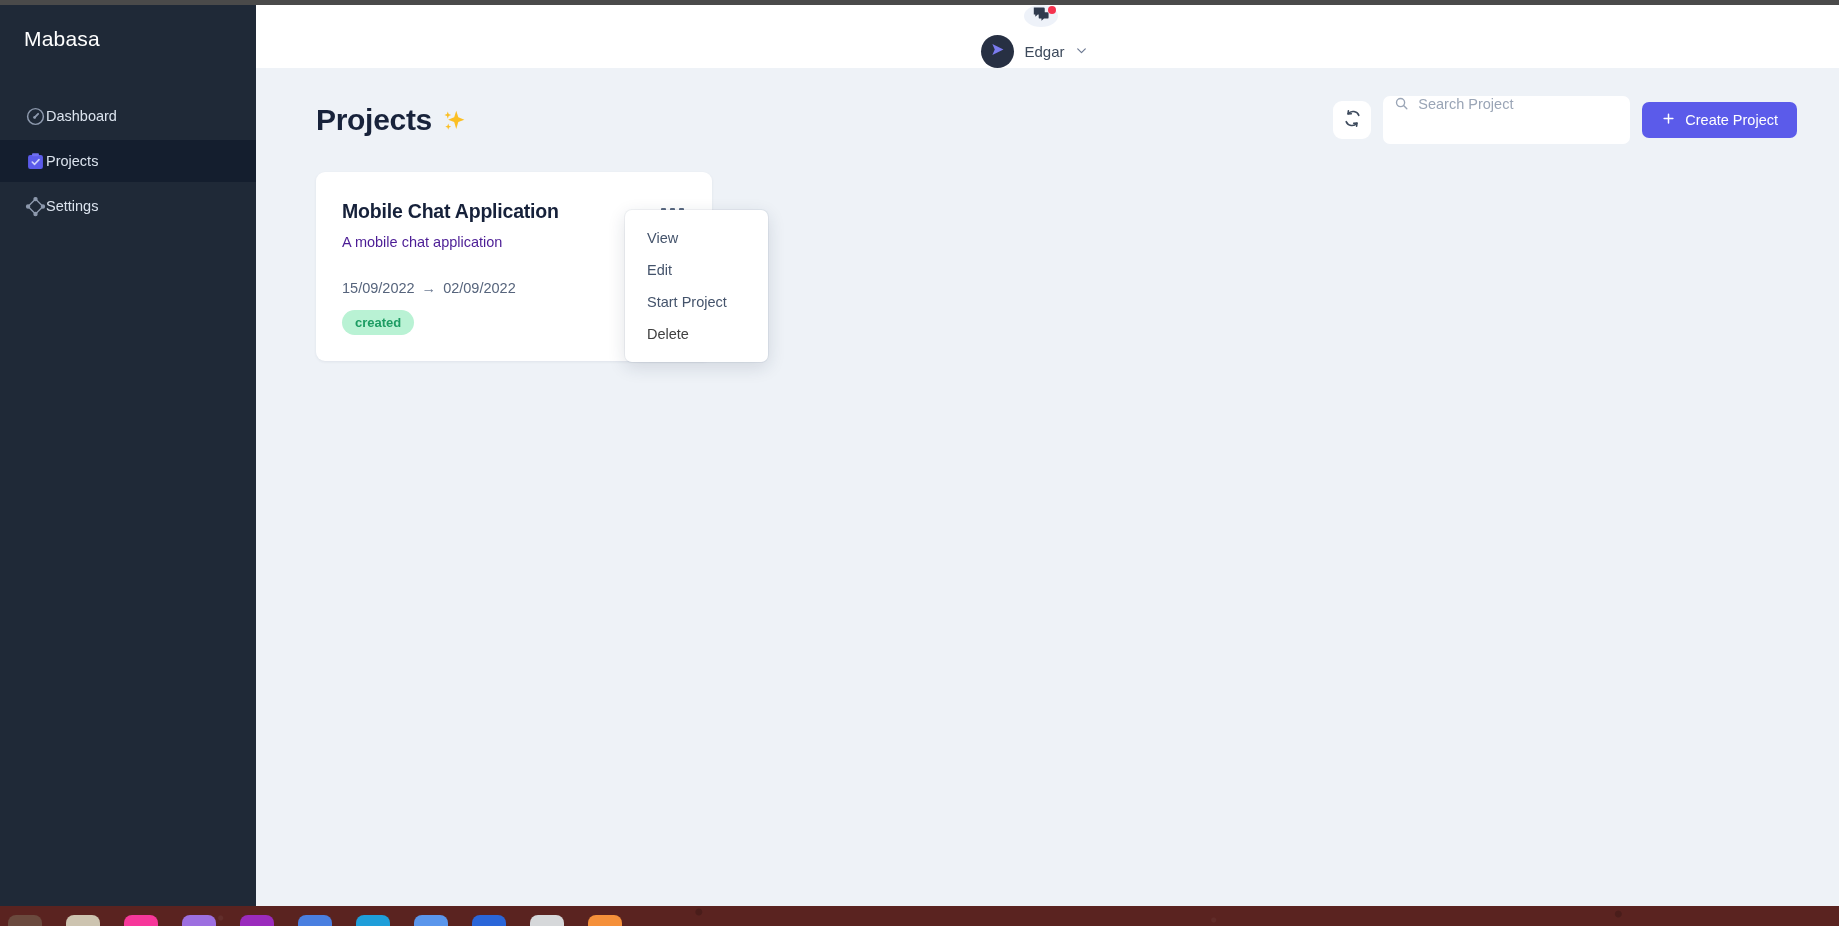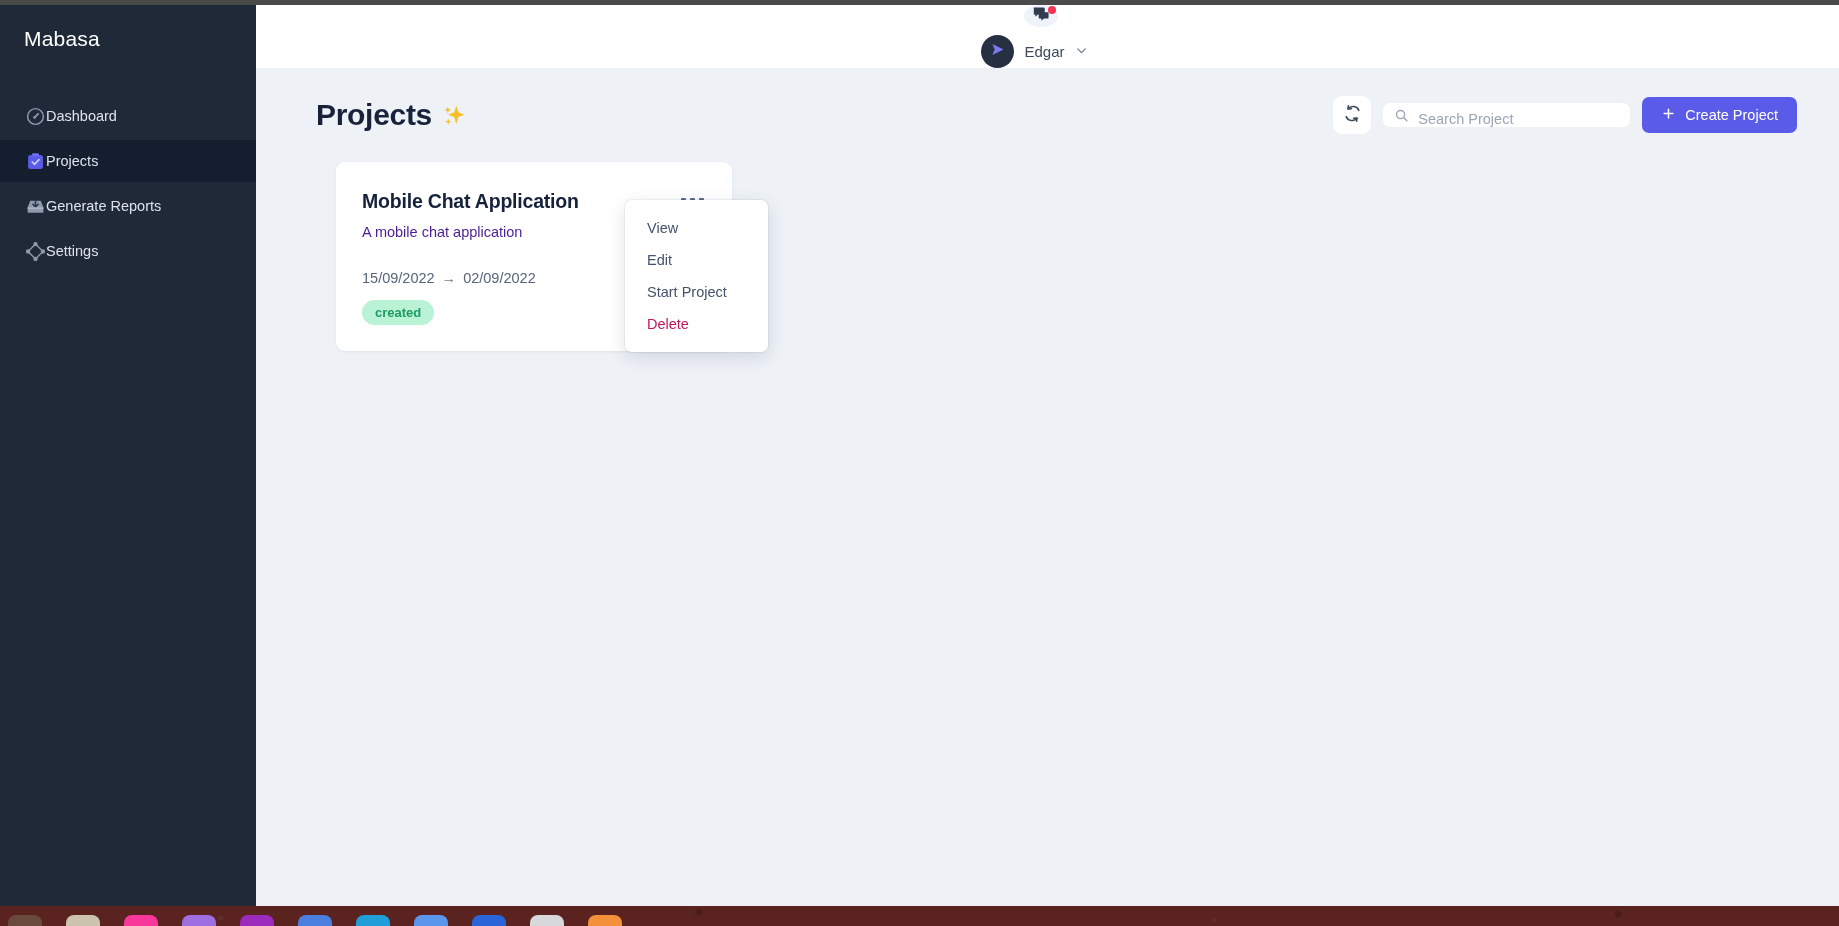--- a/index.html
+++ b/index.html
@@ -146,24 +146,24 @@
   }
   #page-toolbar { display: flex; align-items: center; gap: 12px; }
   #refresh-btn {
     width: 38px; height: 38px;
     background: #ffffff;
     border-radius: 9px;
     display: flex; align-items: center; justify-content: center;
     cursor: pointer;
   }
   #search-wrap {
-    width: 247px; height: 24px;
+    width: 247px; height: 48px;
     background: #ffffff;
     border-radius: 7px;
-    display: flex; align-items: flex-end;
+    display: flex; align-items: flex-start;
     padding: 0 11px;
     gap: 9px;
   }
   #search-input {
     border: 0; outline: 0;
     font-size: 14.5px;
     color: #4a5568;
     background: transparent;
     width: 100%;
     font-family: "Liberation Sans", sans-serif;
@@ -184,21 +184,20 @@
 
   
   #card-grid { padding: 28px 0 0 60px; position: relative; }
   .project-card {
     width: 396px;
     background: #ffffff;
     border-radius: 9px;
     padding: 28px 26px 26px 26px;
     box-shadow: 0 1px 3px rgba(30,45,70,.07);
     position: relative;
-    margin-left: 20px;
   }
   .card-top {
     display: flex; align-items: flex-start; justify-content: space-between;
   }
   .card-title {
     font-size: 19.5px;
     font-weight: bold;
     color: #16213a;
     letter-spacing: -.2px;
   }
@@ -245,21 +244,21 @@
     padding: 12px 0;
     z-index: 40;
   }
   .menu-item {
     font-size: 14.5px;
     color: #44536b;
     padding: 8px 22px;
     cursor: pointer;
     white-space: nowrap;
   }
-  .menu-item.danger { color: #be185d; }
+  .menu-item.danger { color: #404040; }
 </style>
 </head>
 <body>
 
 <div id="os-top-strip"></div>
 
 <aside id="sidebar">
   <div id="brand">Mabasa</div>
 
   <nav id="sidebar-nav">
@@ -279,30 +278,20 @@
       <span class="nav-ico">
         <svg width="21" height="21" viewBox="0 0 24 24">
           <rect x="3.5" y="4.5" width="17" height="16" rx="2.5" fill="#5b5bea"></rect>
           <rect x="8" y="2.5" width="8" height="3.6" rx="1.2" fill="#6f6ff0"></rect>
           <path d="M8.3 12.6 L11 15.2 L16 9.8" stroke="#cfd4fb" stroke-width="1.9" fill="none" stroke-linecap="round" stroke-linejoin="round"></path>
         </svg>
       </span>
       <span>Projects</span>
     </div>
 
-    <div class="nav-item">
-      <span class="nav-ico">
-        <svg width="21" height="21" viewBox="0 0 24 24">
-          <path d="M3 13 L6 5.5 H18 L21 13 V19 H3 Z" fill="#8d99ad"></path>
-          <path d="M12 6 V12 M9 9.5 L12 12.5 L15 9.5" stroke="#2b3647" stroke-width="1.8" fill="none" stroke-linecap="round" stroke-linejoin="round"></path>
-          <rect x="3" y="13" width="18" height="2" fill="#aab4c4"></rect>
-        </svg>
-      </span>
-      <span>Generate Reports</span>
-    </div>
 
     <div class="nav-item">
       <span class="nav-ico">
         <svg width="21" height="21" viewBox="0 0 24 24" fill="none" stroke="#8d99ad" stroke-width="1.6">
           <path d="M12 3.5 L20.5 12 L12 20.5 L3.5 12 Z"></path>
           <circle cx="12" cy="3.5" r="1.7" fill="#8d99ad"></circle>
           <circle cx="20.5" cy="12" r="1.7" fill="#8d99ad"></circle>
           <circle cx="12" cy="20.5" r="1.7" fill="#8d99ad"></circle>
           <circle cx="3.5" cy="12" r="1.7" fill="#8d99ad"></circle>
         </svg>

